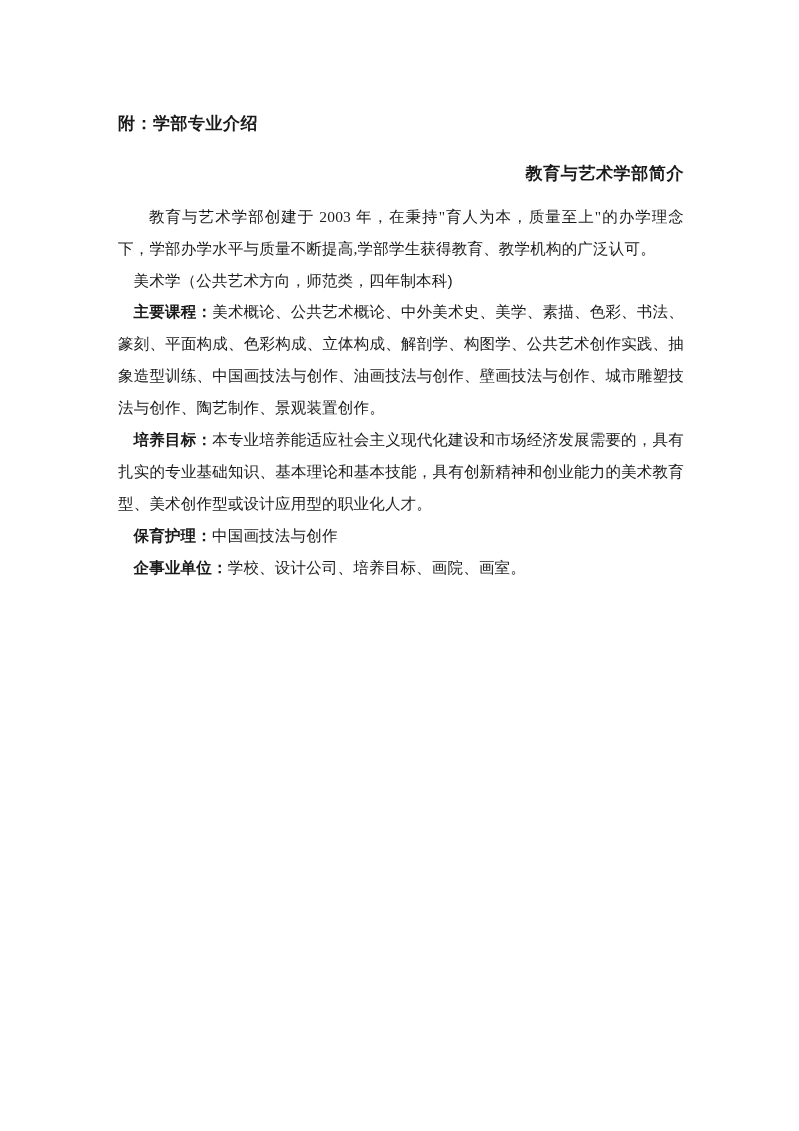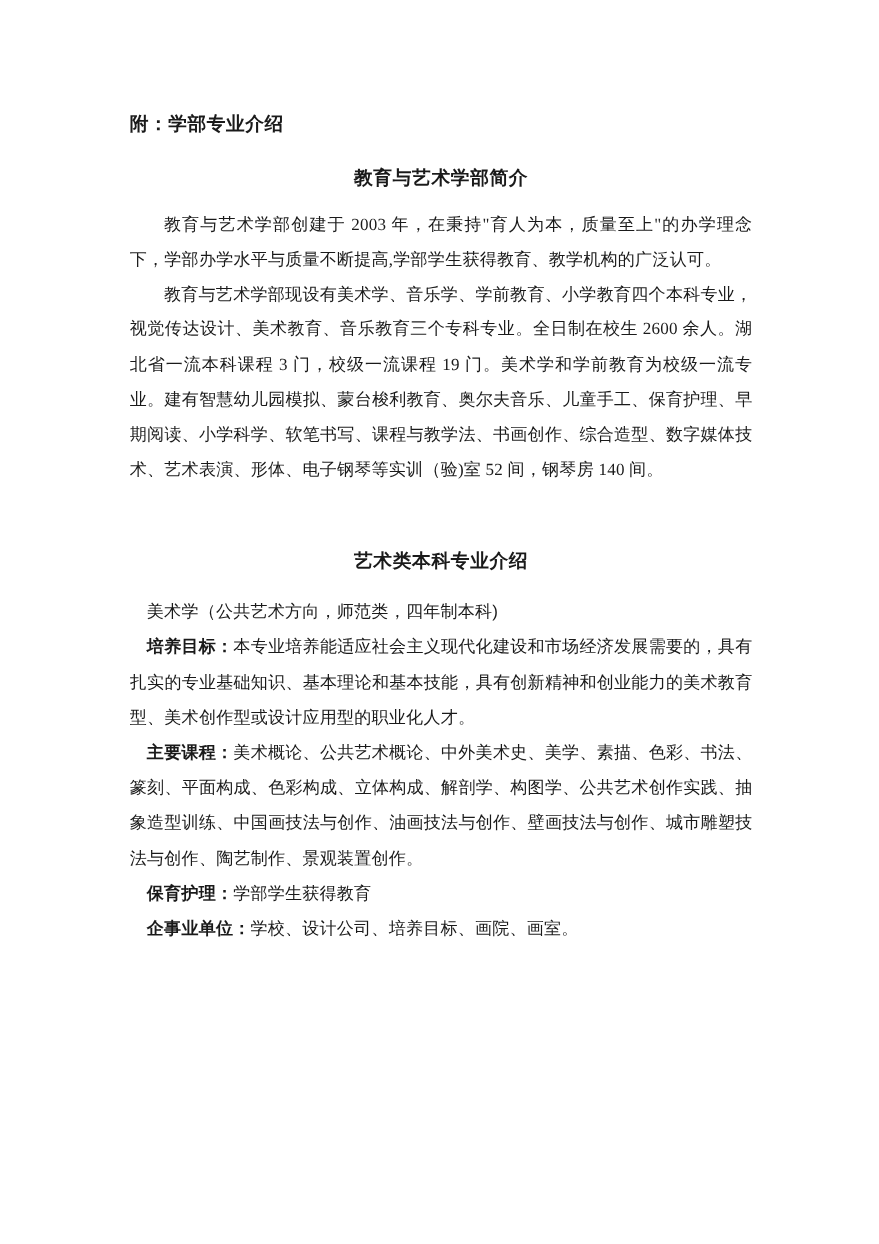--- a/index.html
+++ b/index.html
@@ -19,29 +19,29 @@
     width: 799px;
     height: 1131px;
     background: #ffffff;
     box-sizing: border-box;
     padding: 96px 118px 60px 118px;
   }
   .doc-body {
     width: 566px;
   }
   .attach-heading {
-    font-family: Liberation Serif, serif;
+    font-family: Liberation Mono, monospace;
     font-weight: bold;
     font-size: 17px;
     letter-spacing: 0.5px;
-    margin: 4px 0 22px 0;
+    margin: 16px 0 22px 0;
     line-height: 1.5;
   }
   .section-title {
-    text-align: center;
+    text-align: right;
     font-family: "Liberation Sans", "DejaVu Sans", sans-serif;
     font-weight: bold;
     font-size: 17px;
     letter-spacing: 0.6px;
     margin: 0 0 14px 0;
     line-height: 1.6;
   }
   .section-title.second {
     margin-top: 52px;
     margin-bottom: 18px;
@@ -85,36 +85,34 @@
 <body>
 
 <div class="page">
   <div class="doc-body">
 
     <h1 class="attach-heading">附：学部专业介绍</h1>
 
     <h2 class="section-title">教育与艺术学部简介</h2>
 
     <p class="para indent">教育与艺术学部创建于 2003 年，在秉持"育人为本，质量至上"的办学理念下，学部办学水平与质量不断提高,学部学生获得教育、教学机构的广泛认可。</p>
-    <p class="para indent">教育与艺术学部现设有美术学、音乐学、学前教育、小学教育四个本科专业，视觉传达设计、美术教育、音乐教育三个专科专业。全日制在校生 2600 余人。湖北省一流本科课程 3 门，校级一流课程 19 门。美术学和学前教育为校级一流专业。建有智慧幼儿园模拟、蒙台梭利教育、奥尔夫音乐、儿童手工、保育护理、早期阅读、小学科学、软笔书写、课程与教学法、书画创作、综合造型、数字媒体技术、艺术表演、形体、电子钢琴等实训（验)室 52 间，钢琴房 140 间。</p>
 
-    <h2 class="section-title second">艺术类本科专业介绍</h2>
 
     <p class="major-name">美术学（公共艺术方向，师范类，四年制本科)</p>
+
+    <p class="field">
+      <span class="label">主要课程：</span><span>美术概论、公共艺术概论、中外美术史、美学、素描、色彩、书法、篆刻、平面构成、色彩构成、立体构成、解剖学、构图学、公共艺术创作实践、抽象造型训练、中国画技法与创作、油画技法与创作、壁画技法与创作、城市雕塑技法与创作、陶艺制作、景观装置创作。</span>
+    </p>
 
     <p class="field">
       <span class="label">培养目标：</span><span>本专业培养能适应社会主义现代化建设和市场经济发展需要的，具有扎实的专业基础知识、基本理论和基本技能，具有创新精神和创业能力的美术教育型、美术创作型或设计应用型的职业化人才。</span>
     </p>
 
     <p class="field">
-      <span class="label">主要课程：</span><span>美术概论、公共艺术概论、中外美术史、美学、素描、色彩、书法、篆刻、平面构成、色彩构成、立体构成、解剖学、构图学、公共艺术创作实践、抽象造型训练、中国画技法与创作、油画技法与创作、壁画技法与创作、城市雕塑技法与创作、陶艺制作、景观装置创作。</span>
-    </p>
-
-    <p class="field">
-      <span class="label">保育护理：</span><span>学部学生获得教育</span>
+      <span class="label">保育护理：</span><span>中国画技法与创作</span>
     </p>
 
     <p class="field">
       <span class="label">企事业单位：</span><span>学校、设计公司、培养目标、画院、画室。</span>
     </p>
 
   </div>
 </div>
 
 </body></html>

